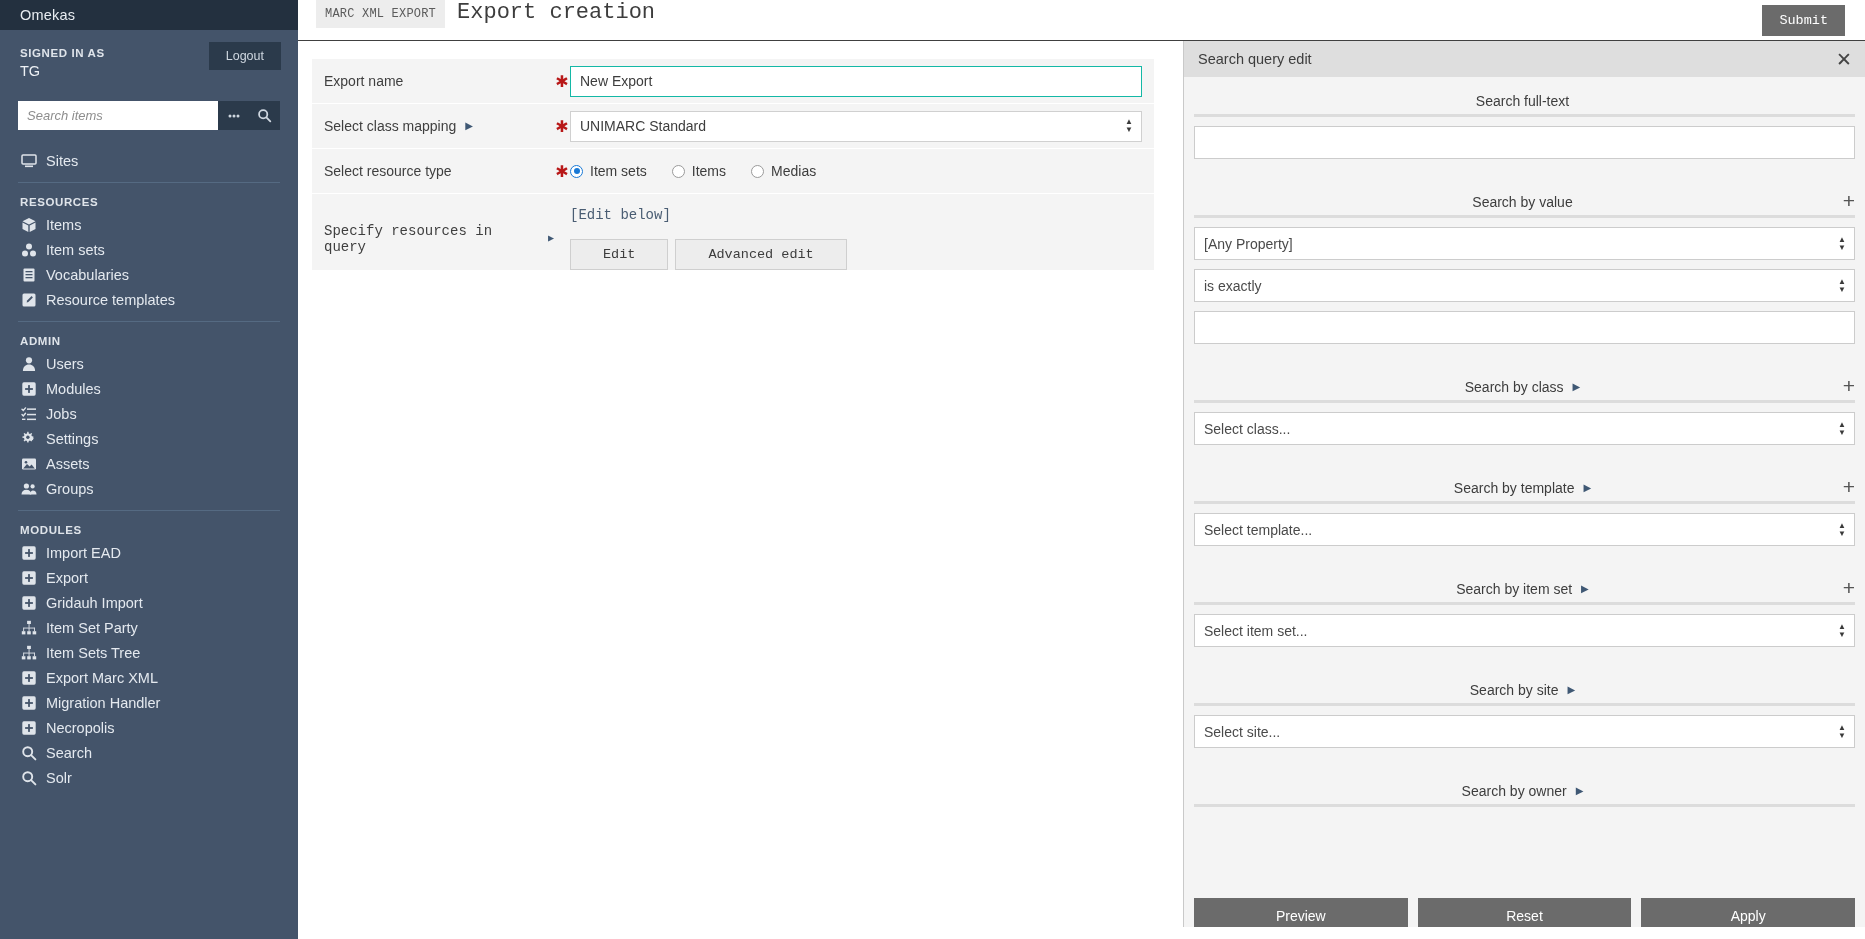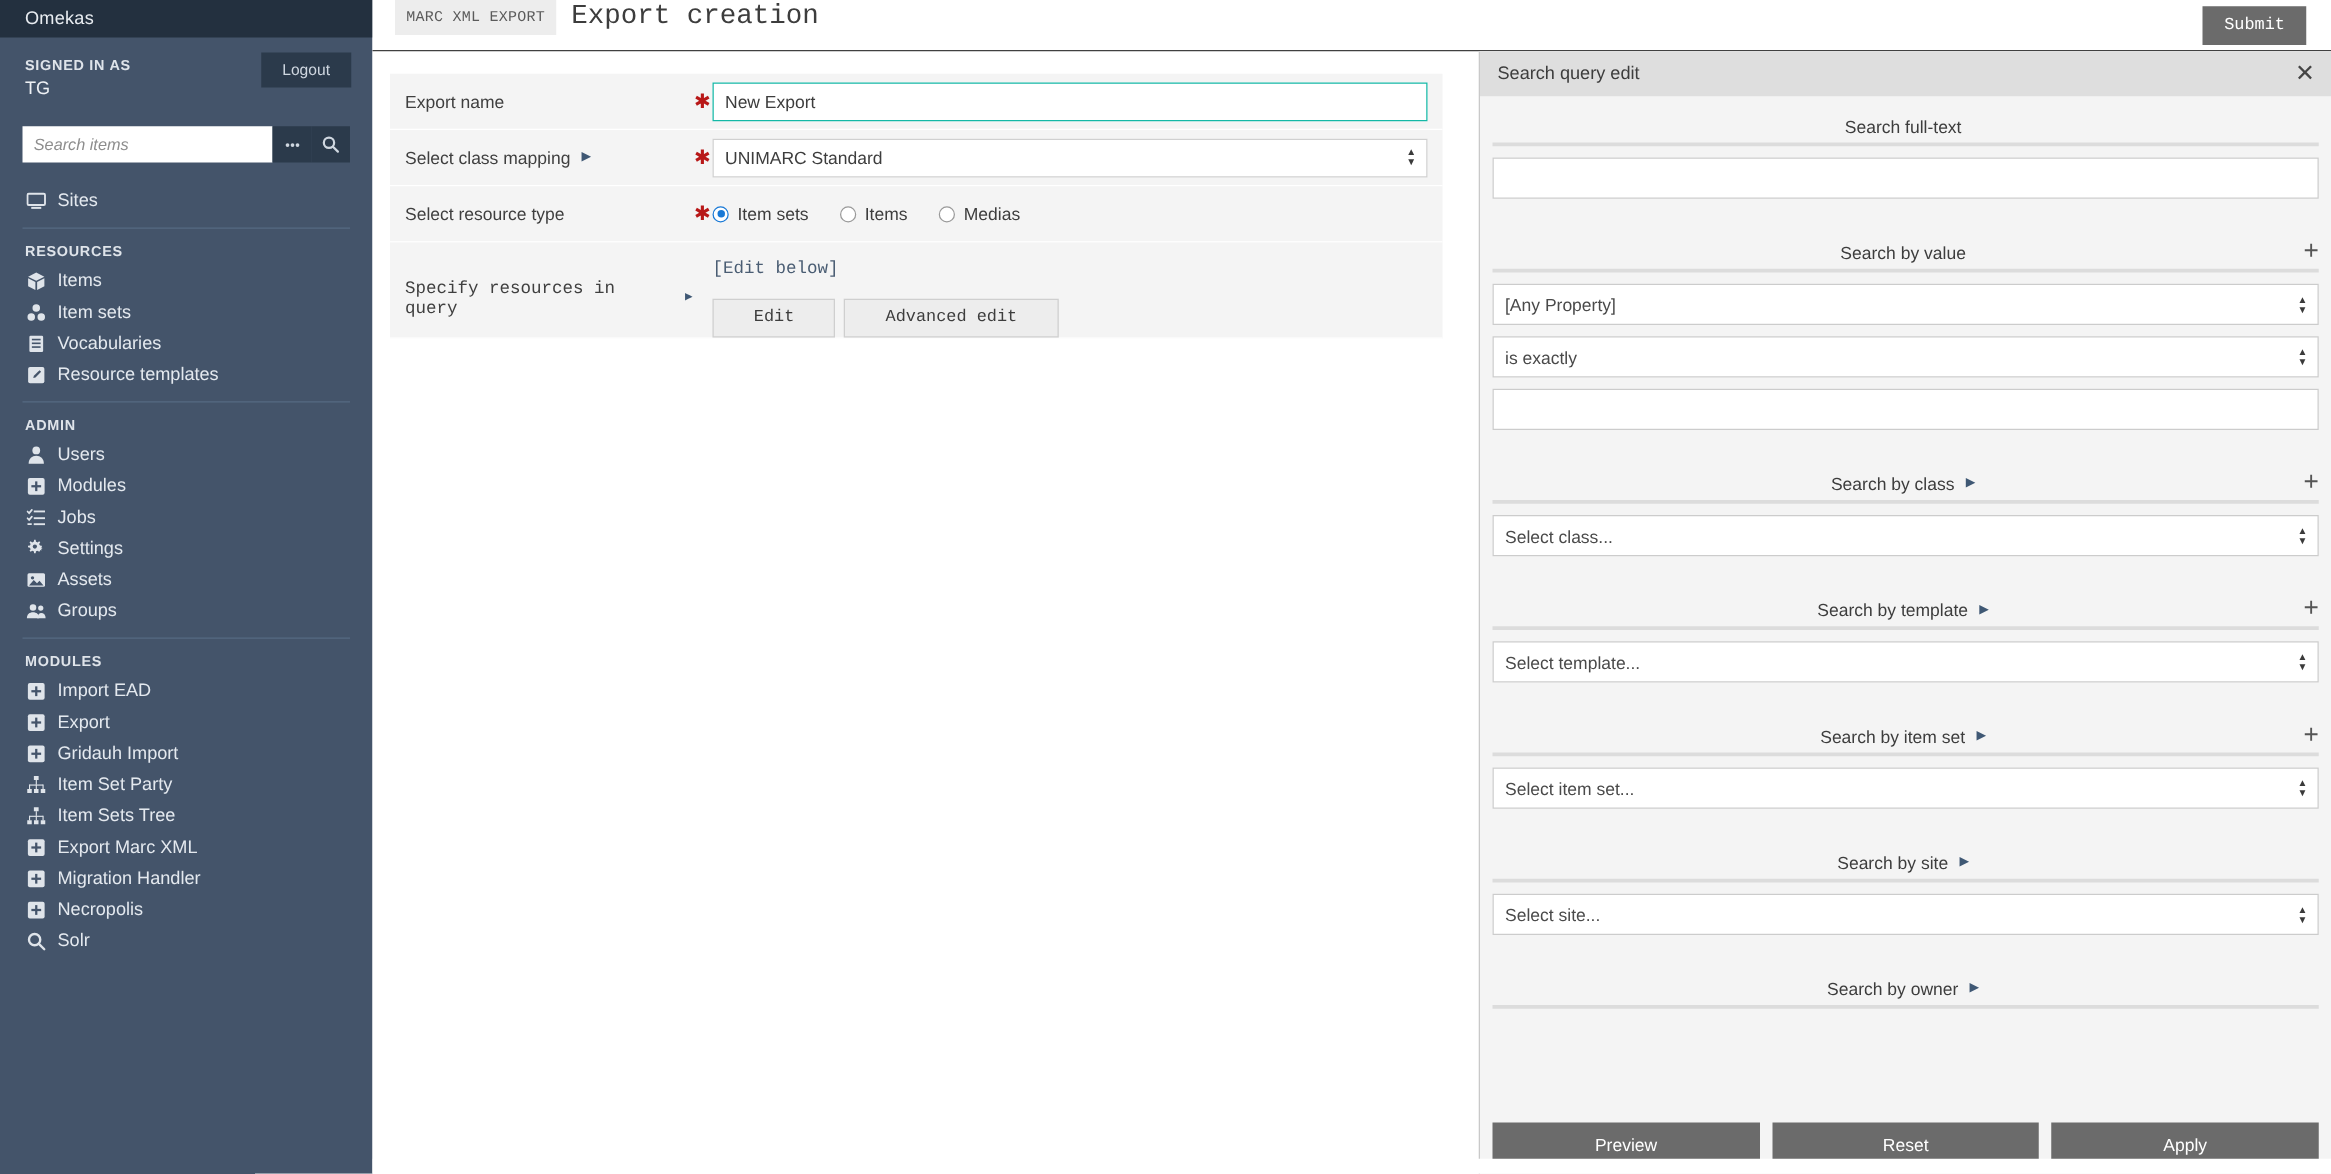--- a/index.html
+++ b/index.html
@@ -465,20 +465,29 @@
         </span>
         <span>Necropolis</span>
       </div>
       <div class="nav-item">
         <span class="nav-ico">
           <svg width="16" height="16" viewBox="0 0 16 16" fill="none" stroke="#dfe4ea" stroke-width="1.9" aria-hidden="true">
             <circle cx="6.7" cy="6.7" r="4.5"></circle>
             <line x1="10.1" y1="10.1" x2="14.4" y2="14.4" stroke-linecap="round"></line>
           </svg>
         </span>
+        <span>Search</span>
+      </div>
+      <div class="nav-item">
+        <span class="nav-ico">
+          <svg width="16" height="16" viewBox="0 0 16 16" fill="none" stroke="#dfe4ea" stroke-width="1.9" aria-hidden="true">
+            <circle cx="6.7" cy="6.7" r="4.5"></circle>
+            <line x1="10.1" y1="10.1" x2="14.4" y2="14.4" stroke-linecap="round"></line>
+          </svg>
+        </span>
         <span>Solr</span>
       </div>
     </div>
 </div>
 
 <div id="main">
   <div id="main-header">
     <span id="breadcrumb">MARC XML EXPORT</span>
     <h1 id="page-title">Export creation</h1>
     <button id="submit-btn">Submit</button>

